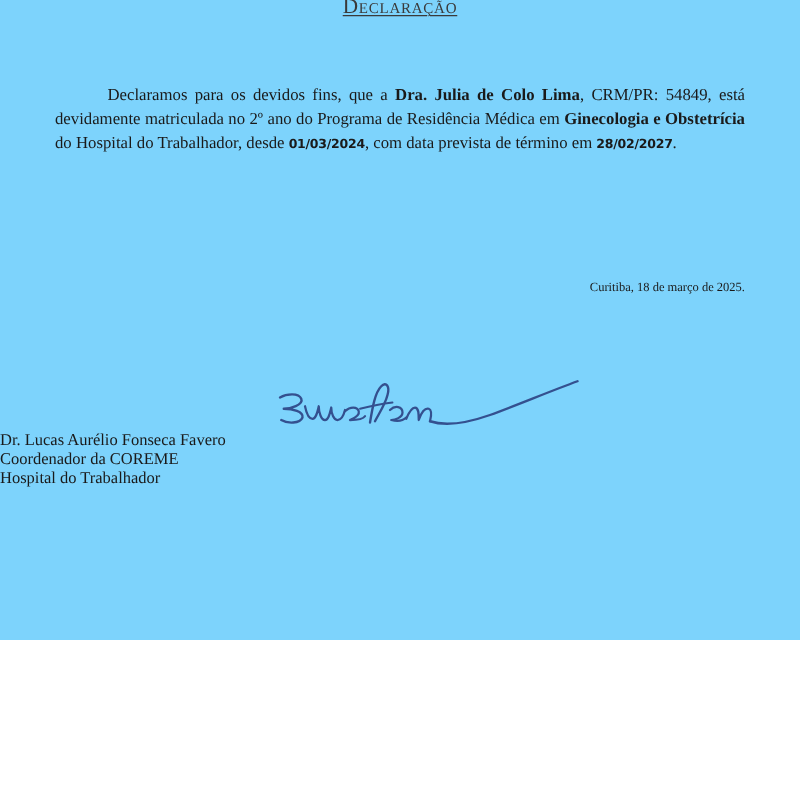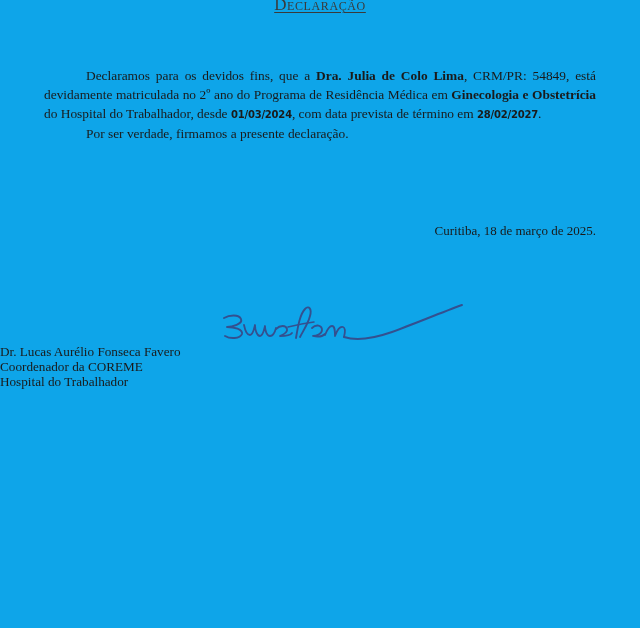--- a/index.html
+++ b/index.html
@@ -12,22 +12,22 @@
     height: 640px;
     overflow: hidden;
     font-family: "Liberation Serif", "DejaVu Serif", serif;
     color: #1a1a1a;
     -webkit-font-smoothing: antialiased;
   }
 
   .page {
     position: relative;
     width: 640px;
-    height: 628px;
-    background: #0ea5e9;
+    height: 512px;
+    background: #7dd3fc;
   }
 
   
   .title-wrap {
     position: absolute;
     top: -5px;
     left: 0;
     width: 640px;
     text-align: center;
   }
@@ -73,21 +73,21 @@
     letter-spacing: -0.2px;
   }
 
   
   .city-date {
     position: absolute;
     top: 221px;
     left: 44px;
     width: 552px;
     text-align: right;
-    font-size: 13px;
+    font-size: 10px;
     line-height: 19px;
   }
 
   
   .sign-block {
     position: absolute;
     top: 296px;
     left: 0;
     width: 640px;
   }
@@ -119,23 +119,20 @@
   <div class="title-wrap">
     <span class="doc-title">Declaração</span>
   </div>
 
   <div class="body-block">
 
     <p class="para">
       <span>Declaramos para os devidos fins, que a </span><span class="b">Dra. Julia de Colo Lima</span><span>, CRM/PR: 54849, está devidamente matriculada no 2º ano do Programa de Residência Médica em </span><span class="b">Ginecologia e Obstetrícia</span><span> do Hospital do Trabalhador, desde </span><span class="bdate">01/03/2024</span><span>, com data prevista de término em </span><span class="bdate">28/02/2027</span><span>.</span>
     </p>
 
-    <p class="para">
-      <span>Por ser verdade, firmamos a presente declaração.</span>
-    </p>
 
   </div>
 
   <div class="city-date">Curitiba, 18 de março de 2025.</div>
 
   <div class="sign-block">
 
     <div class="sig-canvas">
       <svg width="640" height="52" viewBox="0 0 640 52">
         <g fill="none" stroke="#34508f" stroke-linecap="round" stroke-linejoin="round">

